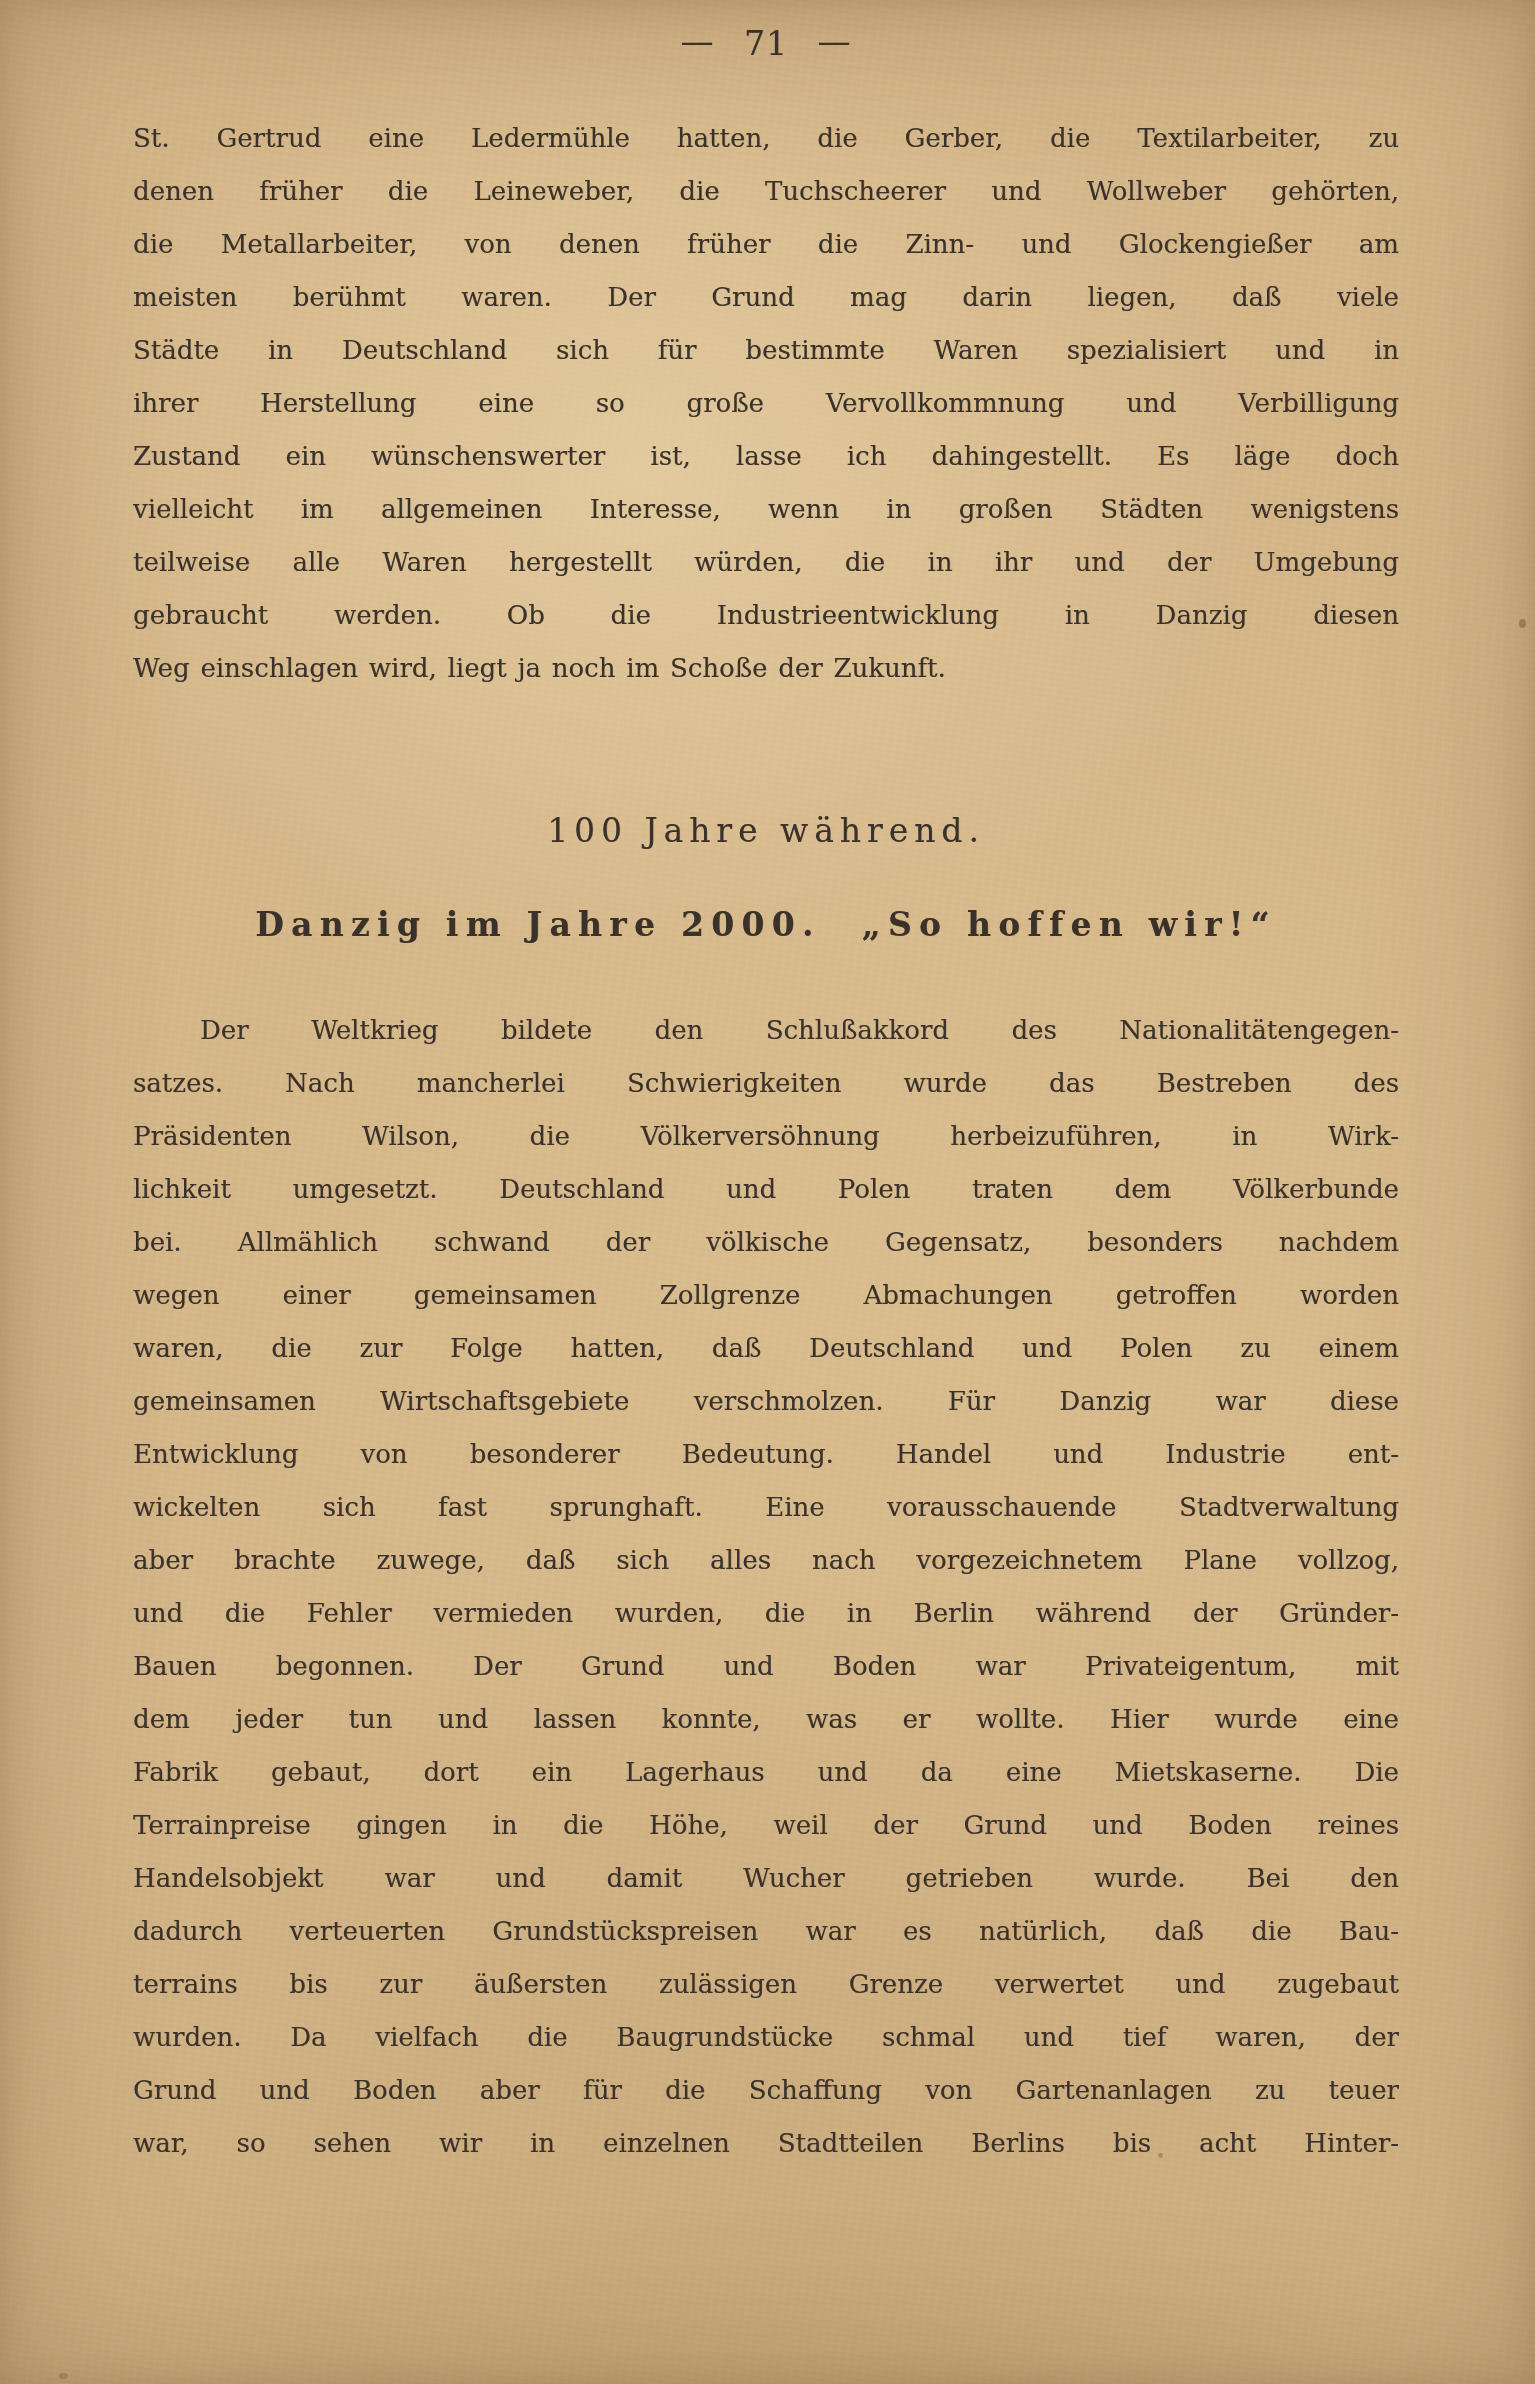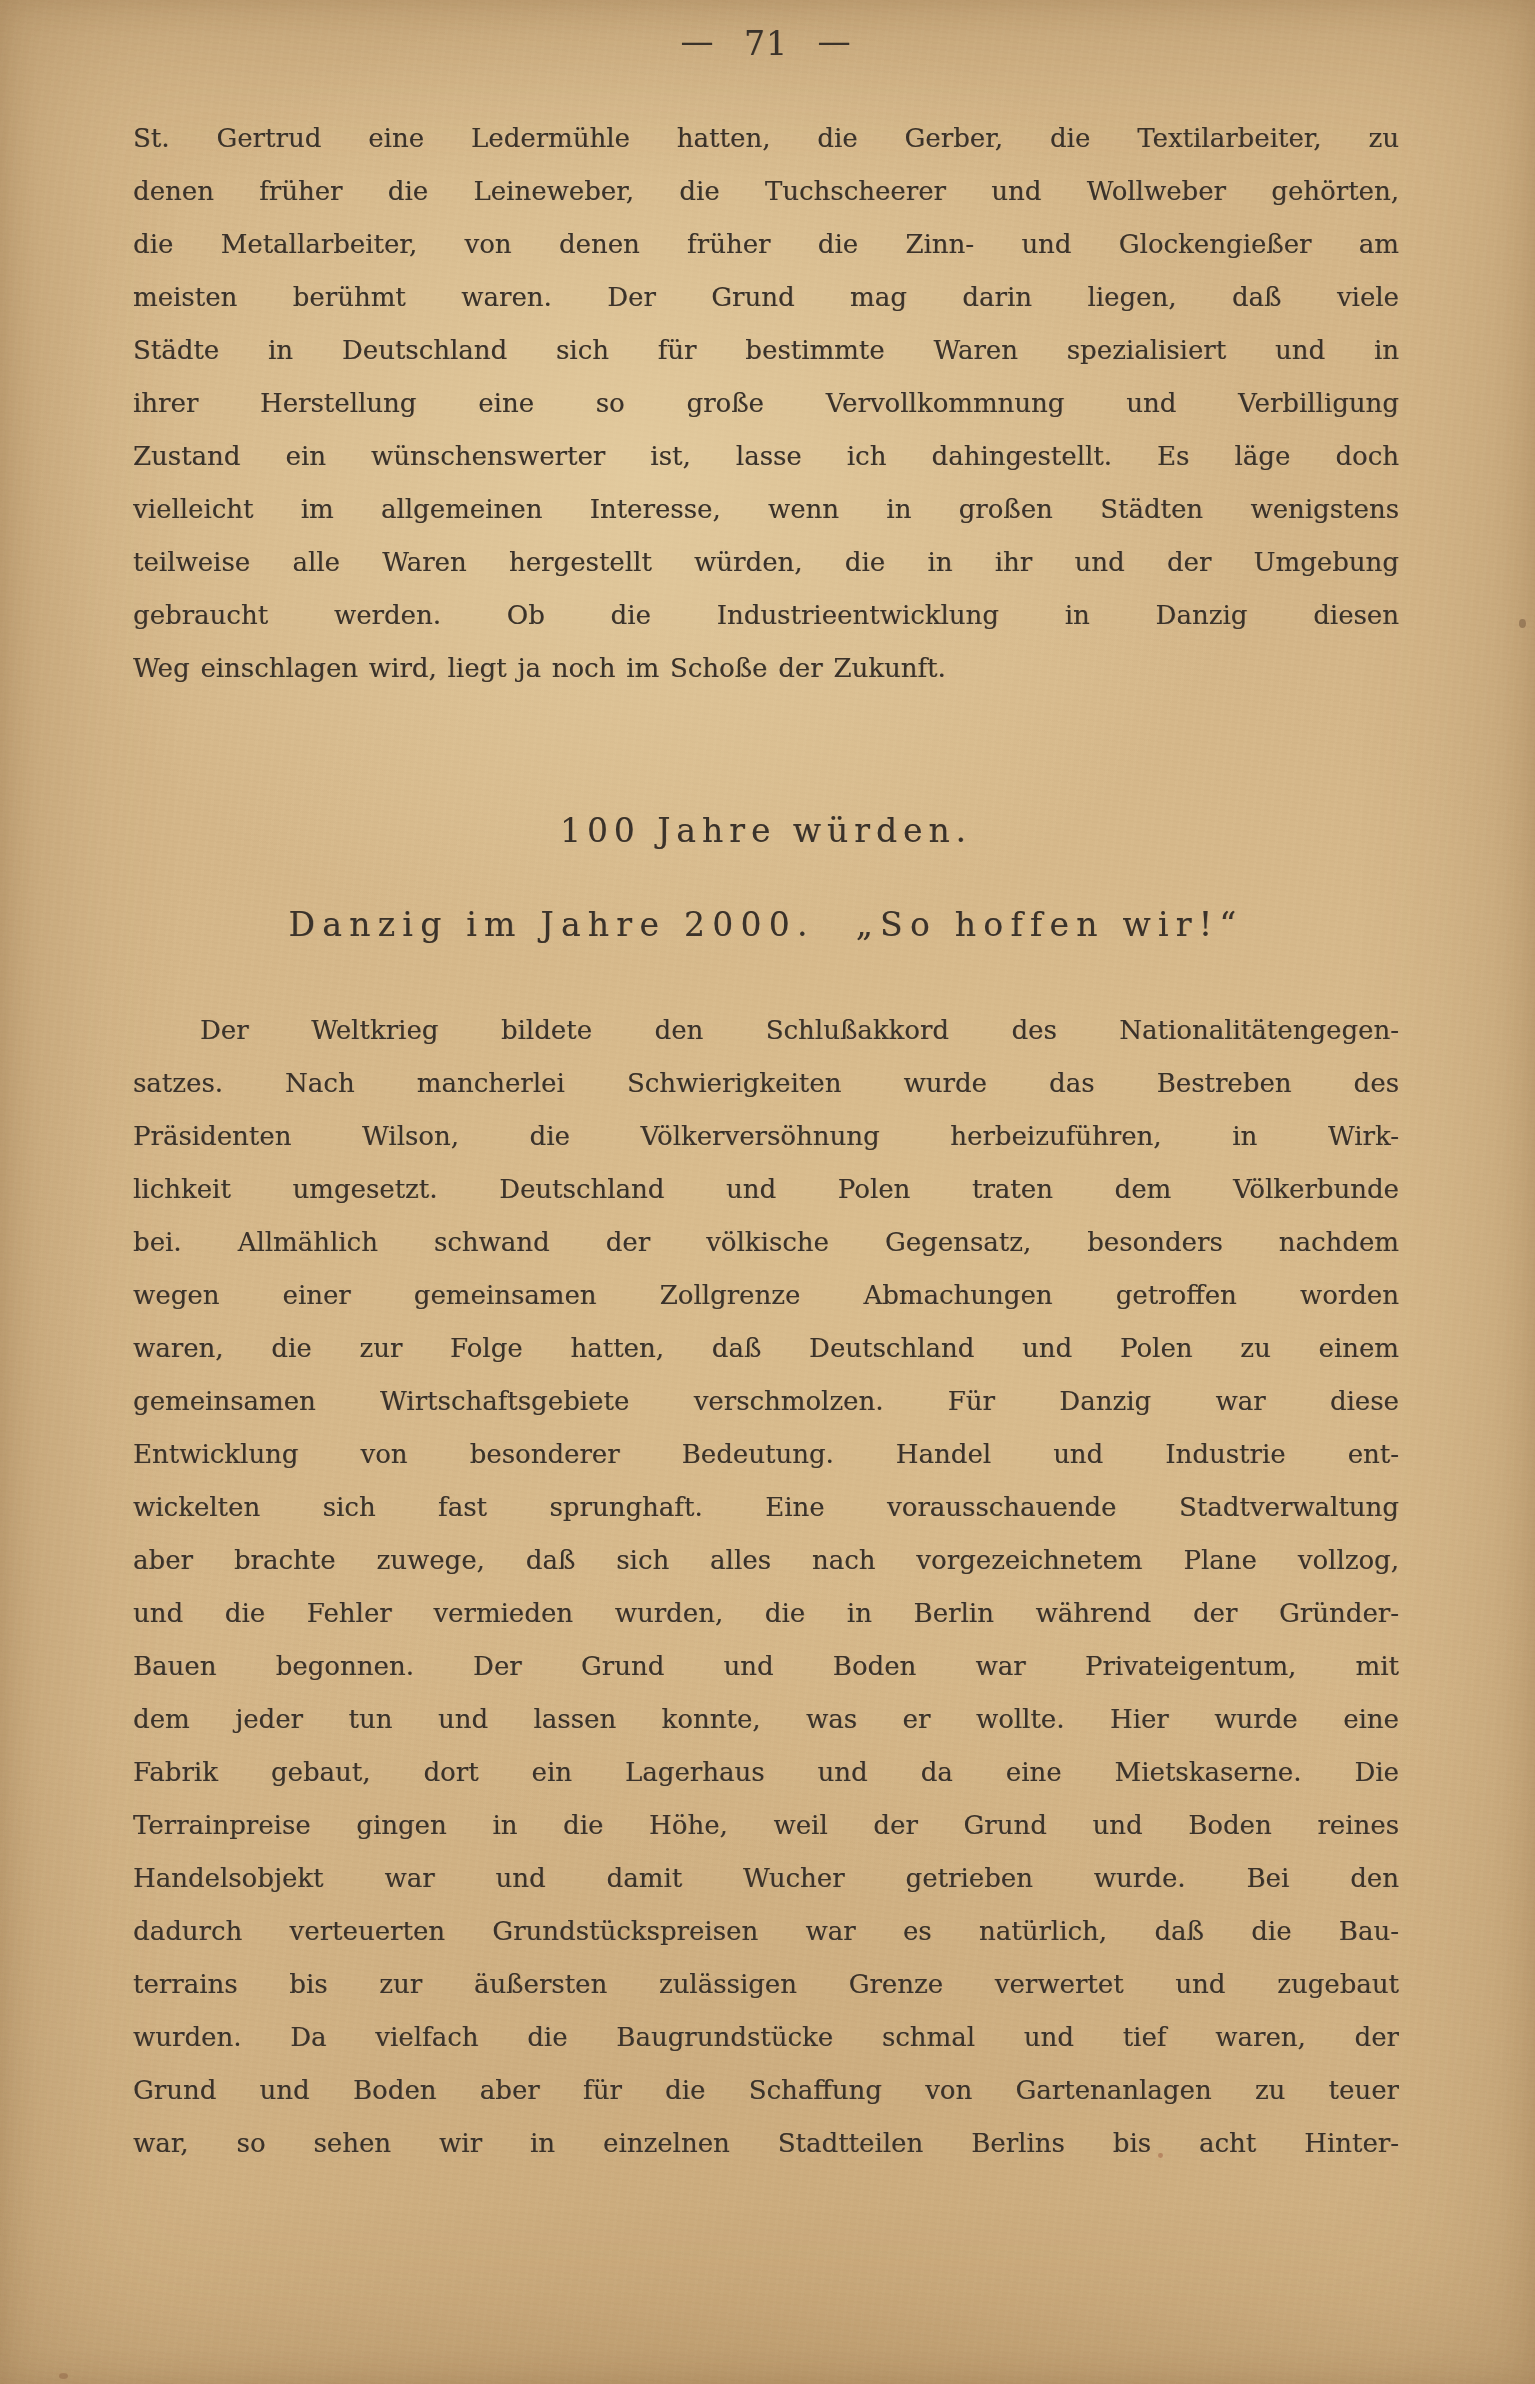--- a/index.html
+++ b/index.html
@@ -64,20 +64,21 @@
     font-size: 33px;
     letter-spacing: 0.18em;
   }
   .heading-2 {
     margin-top: 49px;
     height: 45px; line-height: 45px;
     display: flex; justify-content: center; align-items: center;
     gap: 41px;
     font-size: 33px;
     letter-spacing: 0.22em;
+    font-weight: bold;
   }
   .para2 { margin-top: 57px; }
   .speck {
     position: absolute; border-radius: 50%;
     pointer-events: none;
   }
   .speck-1 { left: 396px; top: 342px; width: 4.9px; height: 4.9px; background: rgba(90,60,40,.45); }
   .speck-2 { left: 1519px; top: 619px; width: 6.9px; height: 8.9px; background: rgba(80,52,34,.35); }
   .speck-3 { left: 1158px; top: 2153px; width: 4.9px; height: 4.9px; background: rgba(140,60,40,.35); }
   .speck-4 { left: 59px; top: 2373px; width: 8.9px; height: 5.9px; background: rgba(120,70,45,.30); }
@@ -101,21 +102,21 @@
         <div class="tline">meisten berühmt waren. Der Grund mag darin liegen, daß viele</div>
         <div class="tline">Städte in Deutschland sich für bestimmte Waren spezialisiert und in</div>
         <div class="tline">ihrer Herstellung eine so große Vervollkommnung und Verbilligung</div>
         <div class="tline">Zustand ein wünschenswerter ist, lasse ich dahingestellt. Es läge doch</div>
         <div class="tline">vielleicht im allgemeinen Interesse, wenn in großen Städten wenigstens</div>
         <div class="tline">teilweise alle Waren hergestellt würden, die in ihr und der Umgebung</div>
         <div class="tline">gebraucht werden. Ob die Industrieentwicklung in Danzig diesen</div>
         <div class="tline tline-last">Weg einschlagen wird, liegt ja noch im Schoße der Zukunft.</div>
       </div>
 
-    <div class="heading-1">100 Jahre würden.</div>
+    <div class="heading-1">100 Jahre während.</div>
 
     <div class="heading-2">
       <span>Danzig im Jahre 2000.</span>
       <span>„So hoffen wir!“</span>
     </div>
 
     <div class="body-text para2 indent-first">
         <div class="tline">Der Weltkrieg bildete den Schlußakkord des Nationalitätengegen-</div>
         <div class="tline">satzes. Nach mancherlei Schwierigkeiten wurde das Bestreben des</div>
         <div class="tline">Präsidenten Wilson, die Völkerversöhnung herbeizuführen, in Wirk-</div>

